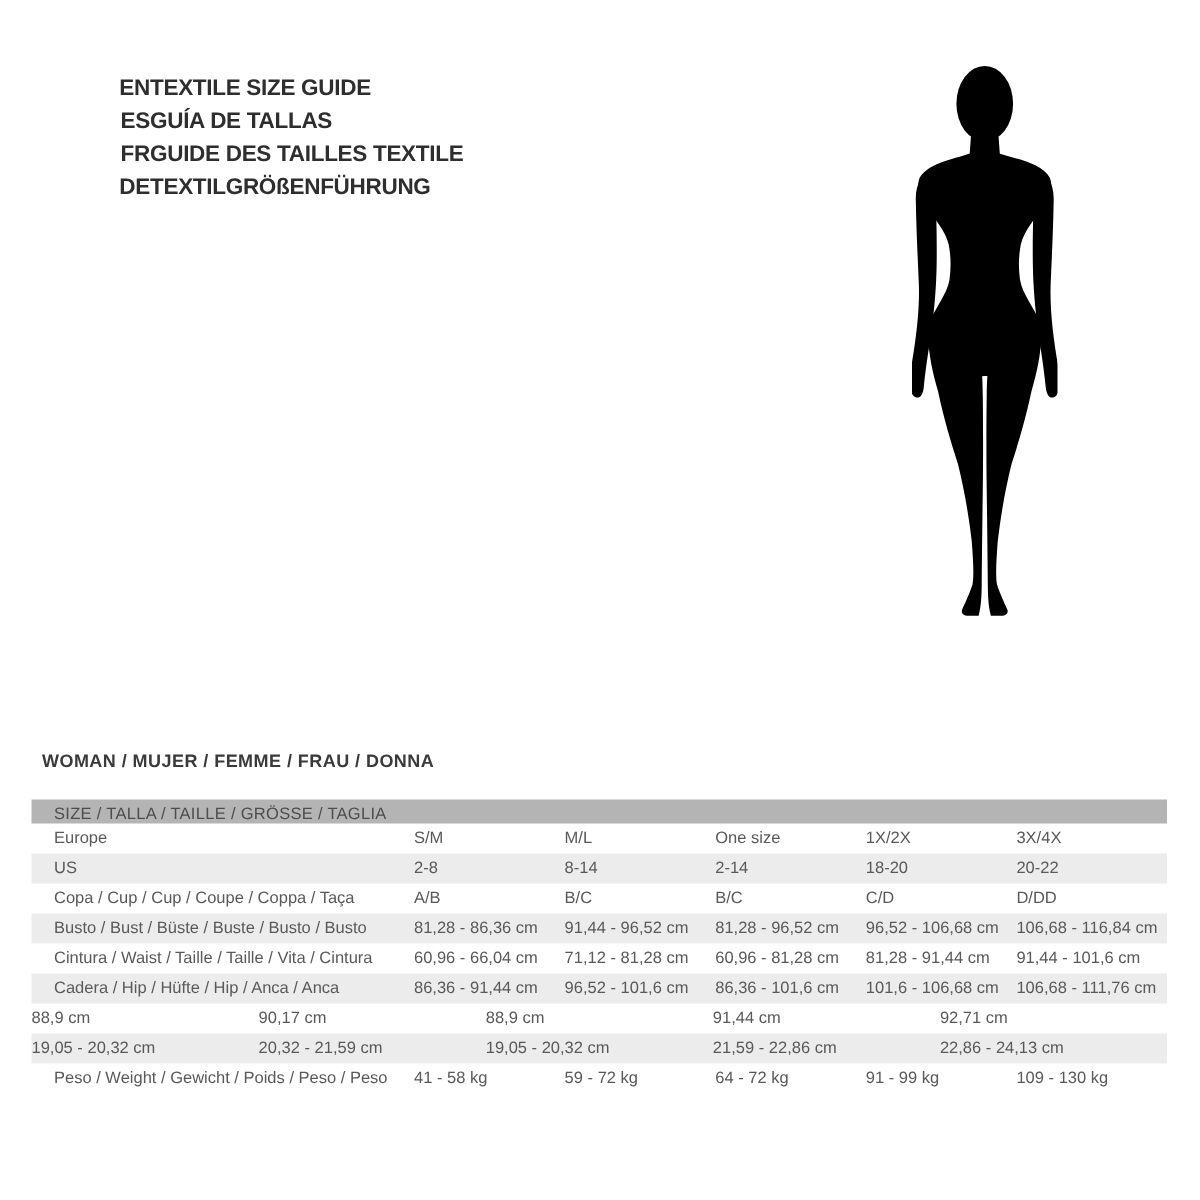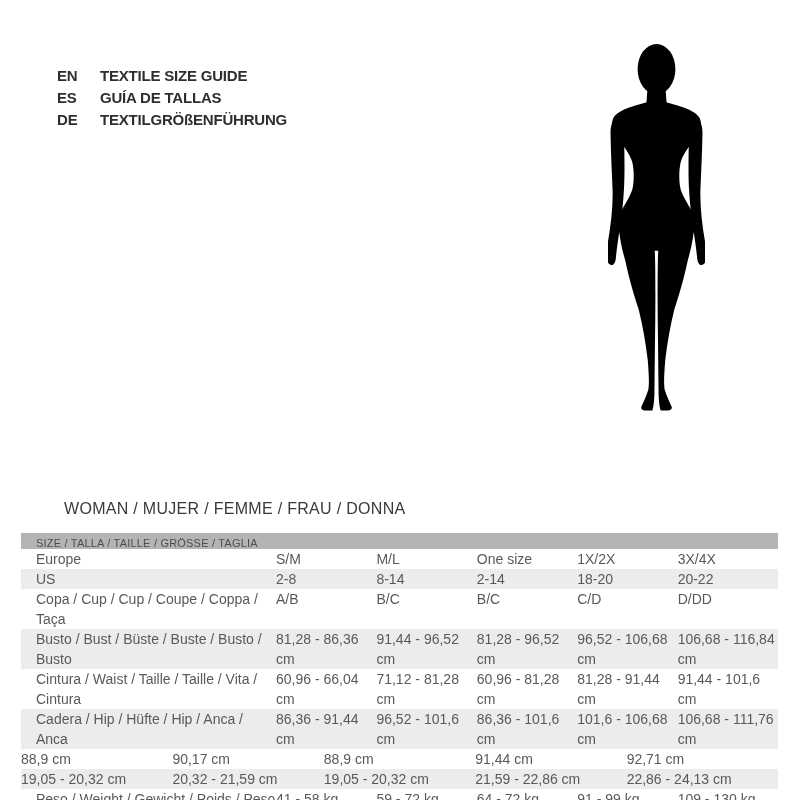--- a/index.html
+++ b/index.html
@@ -1,50 +1,54 @@
 <!DOCTYPE html>
 <html><head>
 <meta charset="utf-8">
 <style>
   * { margin:0; padding:0; box-sizing:border-box; }
   html,body { width:800px; height:800px; background:#ffffff; overflow:hidden; }
   body { font-family:"Liberation Sans", sans-serif; position:relative; }
 
   
-  .lang-list { position:absolute; left:57px; top:64px; }
+  .lang-list { position:absolute; left:57px; top:47px;text-align:right; }
   .lang-row { display:flex; height:22px; align-items:center;
               font-size:15px; font-weight:bold; color:#2e2e2e; letter-spacing:-0.2px; }
   .lang-code { width:43px; }
 
   
   .figure-wrap { position:absolute; left:608px; top:43px; width:97px; height:368px; }
   .figure-wrap svg { display:block; width:100%; height:100%; }
 
   
   .table-title { position:absolute; left:28px; top:500px;
-                 font-size:16px; font-weight:normal; color:#3a3a3a; letter-spacing:0.3px;margin-left:36px; }
+                 font-size:12px; font-weight:bold; color:#3a3a3a; letter-spacing:0.3px; }
   .size-table { position:absolute; left:21px; top:533px; width:757px; }
   .thead { height:16px; line-height:20px; background:#b4b4b4; padding-left:15px;
            font-size:11px; font-weight:normal; color:#4d4d4d; letter-spacing:0.2px; }
-  .trow { display:flex; min-height:20px; font-size:14px; color:#595959; }
+  .trow { display:flex; min-height:20px; font-size:11px; color:#595959; }
   .trow:nth-child(even) { background:#ececec; }
   .tlabel { width:255px; padding-left:15px; line-height:20px; white-space:pre-line; }
   .tval { flex:1; text-align:left; line-height:20px; }
 </style>
 </head>
 <body>
 
 <div class="lang-list">
   <div class="lang-row">
     <span class="lang-code">EN</span>
     <span class="lang-title">TEXTILE SIZE GUIDE</span>
   </div>
   <div class="lang-row">
     <span class="lang-code">ES</span>
     <span class="lang-title">GUÍA DE TALLAS</span>
+  </div>
+  <div class="lang-row">
+    <span class="lang-code">FR</span>
+    <span class="lang-title">GUIDE DES TAILLES TEXTILE</span>
   </div>
   <div class="lang-row">
     <span class="lang-code">DE</span>
     <span class="lang-title">TEXTILGRÖßENFÜHRUNG</span>
   </div>
 </div>
 
 <div class="figure-wrap">
   <svg viewBox="0 0 95 380" preserveAspectRatio="none">
     <g fill="#000000">

